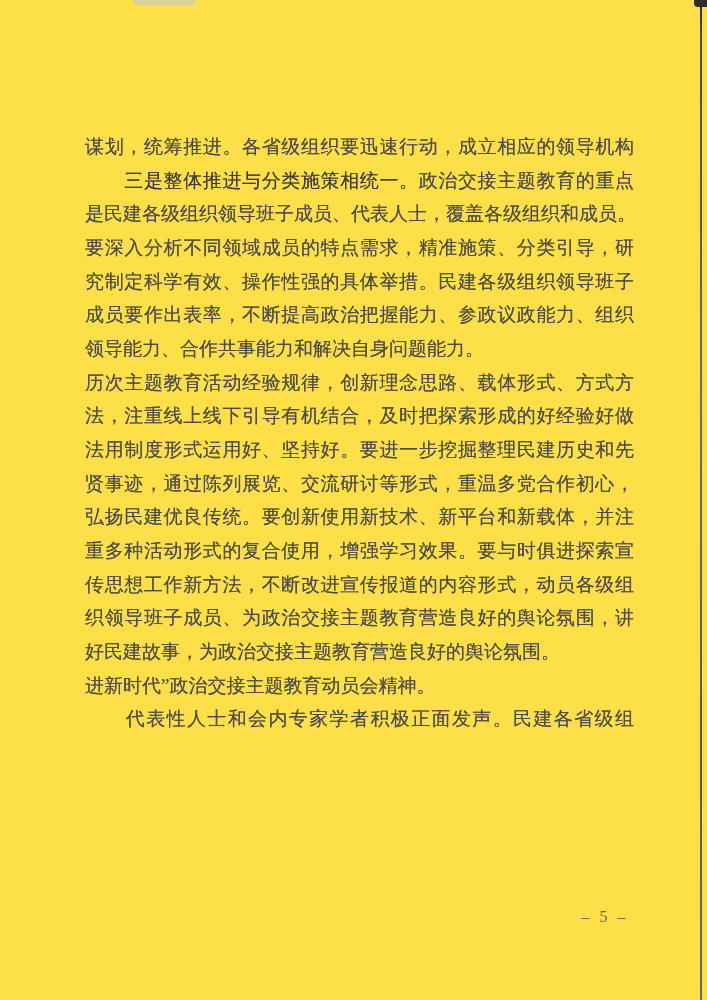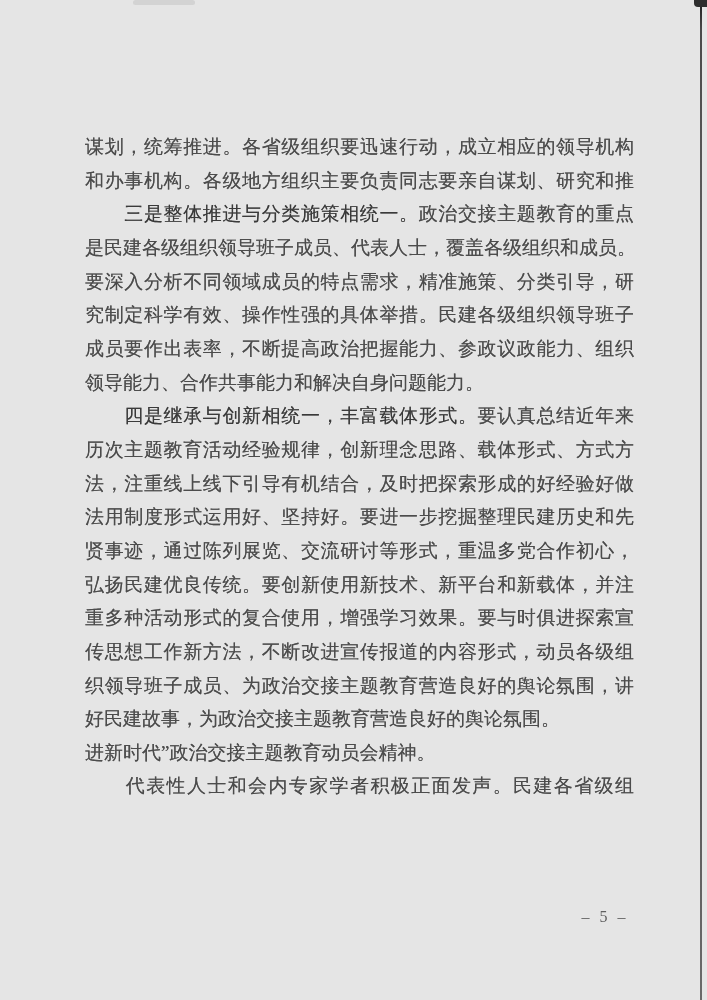--- a/index.html
+++ b/index.html
@@ -1,19 +1,19 @@
 <!DOCTYPE html>
 <html><head>
 <meta charset="utf-8">
 <style>
   html,body{margin:0;padding:0;background:#ffffff;}
   .page{
     position:relative;
     width:707px;height:1000px;
-    background:#e5e5e5;
+    background:#fde047;
     overflow:hidden;
     font-family:"Liberation Serif","DejaVu Serif",serif;
   }
   .content{
     position:absolute;
     left:85px;top:130px;width:549px;
     color:#4c4c4c;
     font-size:19px;
   }
   .line{
@@ -59,28 +59,26 @@
     border-radius:3px;
   }
 </style>
 </head>
 <body>
 
 <div class="page">
   <div class="scan-smudge"></div>
   <div class="content">
       <div class="line"><span>谋划，统筹推进。各省级组织要迅速行动，成立相应的领导机构</span></div>
-      <div class="line"><span>和办事机构。各级地方组织主要负责同志要亲自谋划、研究和推</span></div>
       <div class="line"><b>　　三是整体推进与分类施策相统一。</b><span>政治交接主题教育的重点</span></div>
       <div class="line"><span>是民建各级组织领导班子成员、代表人士，覆盖各级组织和成员。</span></div>
       <div class="line"><span>要深入分析不同领域成员的特点需求，精准施策、分类引导，研</span></div>
       <div class="line"><span>究制定科学有效、操作性强的具体举措。民建各级组织领导班子</span></div>
       <div class="line"><span>成员要作出表率，不断提高政治把握能力、参政议政能力、组织</span></div>
       <div class="line short"><span>领导能力、合作共事能力和解决自身问题能力。</span></div>
-      <div class="line"><b>　　四是继承与创新相统一，丰富载体形式。</b><span>要认真总结近年来</span></div>
       <div class="line"><span>历次主题教育活动经验规律，创新理念思路、载体形式、方式方</span></div>
       <div class="line"><span>法，注重线上线下引导有机结合，及时把探索形成的好经验好做</span></div>
       <div class="line"><span>法用制度形式运用好、坚持好。要进一步挖掘整理民建历史和先</span></div>
       <div class="line"><span>贤事迹，通过陈列展览、交流研讨等形式，重温多党合作初心，</span></div>
       <div class="line"><span>弘扬民建优良传统。要创新使用新技术、新平台和新载体，并注</span></div>
       <div class="line"><span>重多种活动形式的复合使用，增强学习效果。要与时俱进探索宣</span></div>
       <div class="line"><span>传思想工作新方法，不断改进宣传报道的内容形式，动员各级组</span></div>
       <div class="line"><span>织领导班子成员、为政治交接主题教育营造良好的舆论氛围，讲</span></div>
       <div class="line short"><span>好民建故事，为政治交接主题教育营造良好的舆论氛围。</span></div>
       <div class="line short"><span>进新时代”政治交接主题教育动员会精神。</span></div>

